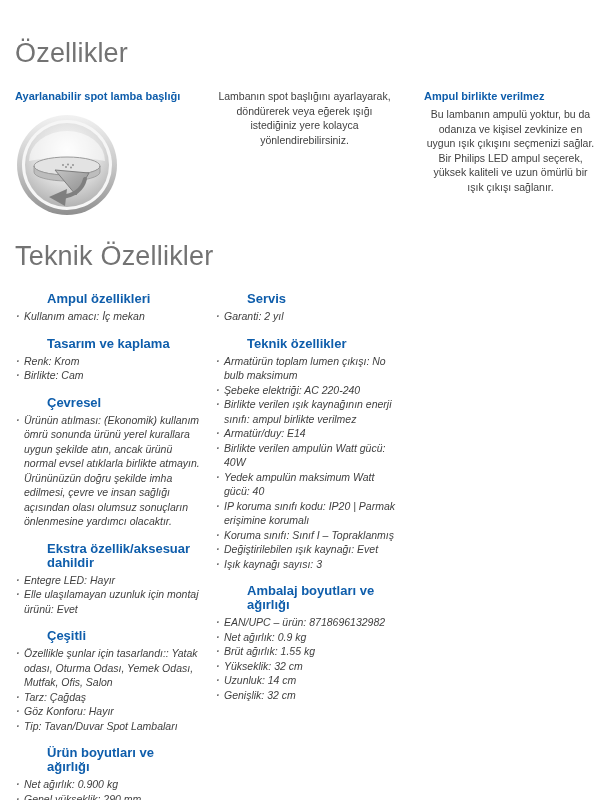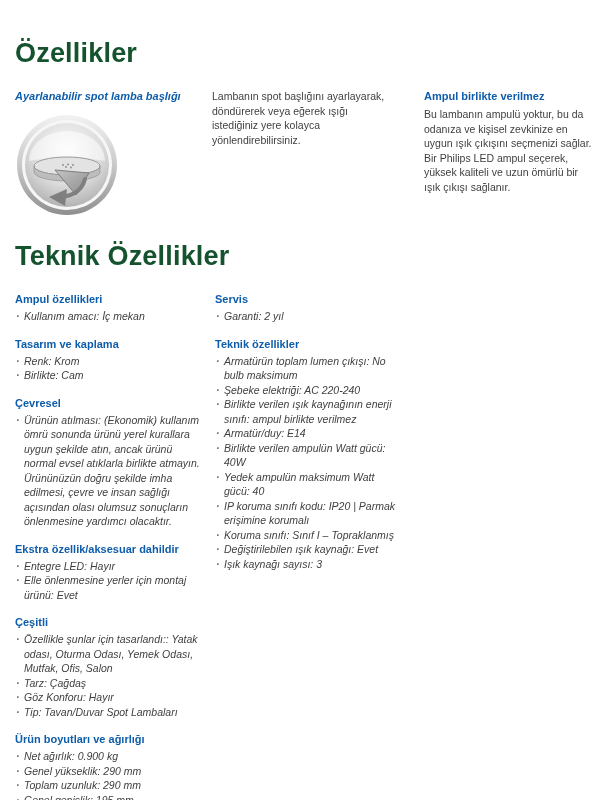--- a/index.html
+++ b/index.html
@@ -6,58 +6,60 @@
   html, body { width: 600px; height: 800px; background: #ffffff; overflow: hidden; }
   body {
     font-family: "Liberation Sans", sans-serif;
     color: #3f3f3f;
     -webkit-font-smoothing: antialiased;
   }
   .page { width: 600px; height: 800px; padding: 38px 15px 0 15px; position: relative; }
 
   h1.big-title {
     font-size: 27px;
-    font-weight: 700;
-    color: #14532d;
+    font-weight: 400;
+    color: #737373;
     letter-spacing: 0.2px;
     margin-bottom: 20px;
   }
   h1.big-title.second { margin-top: 24px; }
 
   
   .features-row { display: flex; gap: 12px; }
-  .feature-col1 { width: 185px; flex: 0 0 185px; font-style: italic; }
+  .feature-col1 { width: 185px; flex: 0 0 185px; }
   .feature-col2 { width: 185px; flex: 0 0 185px; }
   .feature-col3 { width: 173px; flex: 0 0 173px; margin-left: 15px; }
 
   .feature-heading {
     font-size: 11px;
     font-weight: 700;
     color: #0e5dab;
     line-height: 14px;
     margin-bottom: 4px;
   }
   .feature-text {
     font-size: 10.5px;
     line-height: 14.5px;
     color: #3f3f3f;
+    text-align: center;
   }
   .feature-icon-wrap { margin-top: 10px; width: 104px; height: 104px; }
 
   
   .specs-row { display: flex; gap: 15px; }
   .spec-col { width: 185px; flex: 0 0 185px; }
 
   .spec-section { margin-bottom: 13px; }
   .spec-heading {
-    font-size: 11px;
+    font-size: 13px;
     font-weight: 700;
     color: #0e5dab;
     line-height: 14px;
     margin-bottom: 3px;
+    margin-left: 32px;
   }
   ul.spec-items { list-style: none; }
   li.spec-item {
     font-size: 10.5px;
     line-height: 14.5px;
     color: #3f3f3f;
     padding-left: 9px;
     position: relative;
     font-style: italic;
   }
@@ -156,21 +158,21 @@
               <li class="spec-item">Ürünün atılması: (Ekonomik) kullanım ömrü sonunda ürünü yerel kurallara uygun şekilde atın, ancak ürünü normal evsel atıklarla birlikte atmayın. Ürününüzün doğru şekilde imha edilmesi, çevre ve insan sağlığı açısından olası olumsuz sonuçların önlenmesine yardımcı olacaktır.</li>
             </ul>
         </section>
 
         <section class="spec-section">
           <h3 class="spec-heading">Ekstra özellik/aksesuar dahildir</h3>
           <ul class="spec-items">
 
               <li class="spec-item">Entegre LED: Hayır</li>
 
-              <li class="spec-item">Elle önlenmesine yerler için montaj ürünü: Evet</li>
+              <li class="spec-item">Elle ulaşılamayan uzunluk için montaj ürünü: Evet</li>
             </ul>
         </section>
 
         <section class="spec-section">
           <h3 class="spec-heading">Çeşitli</h3>
           <ul class="spec-items">
 
               <li class="spec-item">Özellikle şunlar için tasarlandı:: Yatak odası, Oturma Odası, Yemek Odası, Mutfak, Ofis, Salon</li>
 
               <li class="spec-item">Tarz: Çağdaş</li>
@@ -224,16 +226,33 @@
               <li class="spec-item">IP koruma sınıfı kodu: IP20 | Parmak erişimine korumalı</li>
 
               <li class="spec-item">Koruma sınıfı: Sınıf I – Topraklanmış</li>
 
               <li class="spec-item">Değiştirilebilen ışık kaynağı: Evet</li>
 
               <li class="spec-item">Işık kaynağı sayısı: 3</li>
             </ul>
         </section>
 
+        <section class="spec-section">
+          <h3 class="spec-heading">Ambalaj boyutları ve ağırlığı</h3>
+          <ul class="spec-items">
+
+              <li class="spec-item">EAN/UPC – ürün: 8718696132982</li>
+
+              <li class="spec-item">Net ağırlık: 0.9 kg</li>
+
+              <li class="spec-item">Brüt ağırlık: 1.55 kg</li>
+
+              <li class="spec-item">Yükseklik: 32 cm</li>
+
+              <li class="spec-item">Uzunluk: 14 cm</li>
+
+              <li class="spec-item">Genişlik: 32 cm</li>
+            </ul>
+        </section>
       </div>
   </div>
 
 </div>
 
 </body></html>

